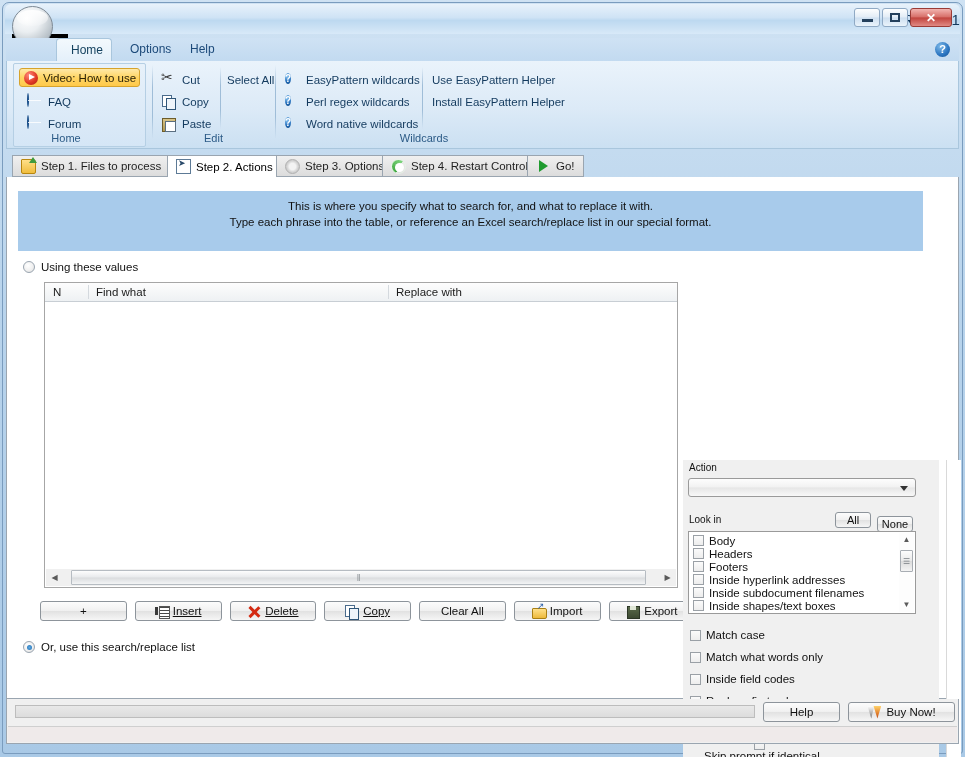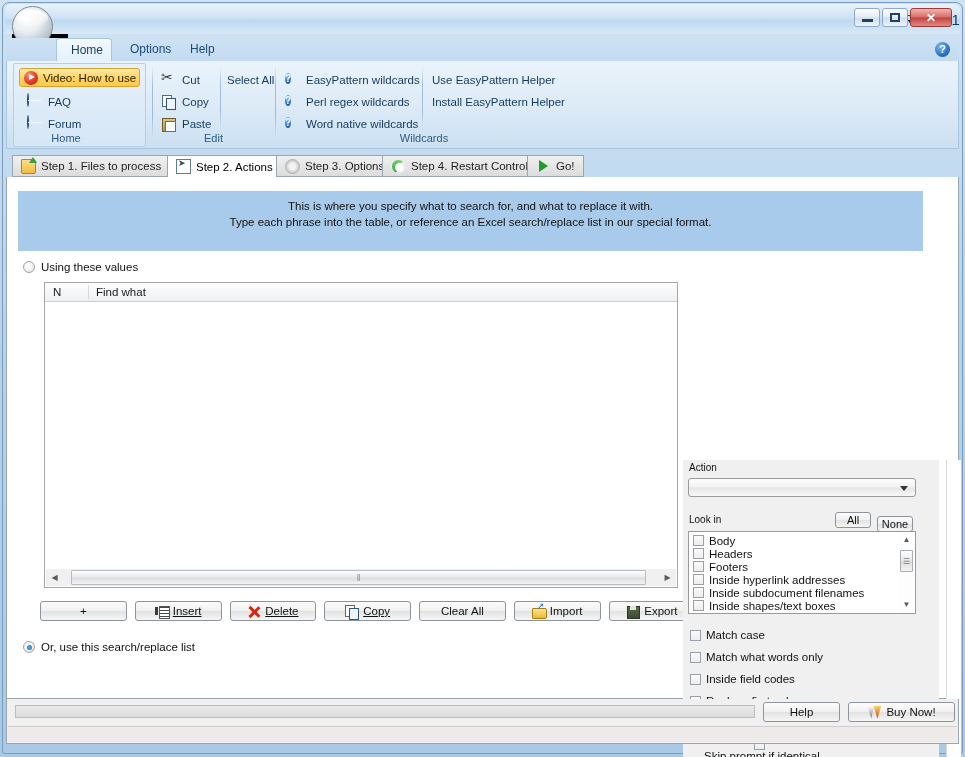--- a/index.html
+++ b/index.html
@@ -495,20 +495,21 @@
 
     <div class="radio-row" style="left:16px;top:84px;align-items:flex-end;">
       <span class="radio"></span>
       <span>Using these values</span>
     </div>
 
     <div id="table-wrap">
       <div id="table-head">
         <div class="th" id="th-n">N</div>
         <div class="th" id="th-find">Find what</div>
+        <div class="th" id="th-repl">Replace with</div>
       </div>
       <div id="table-body"></div>
       <div id="hscroll">
         <div class="sb-arrow">◀</div>
         <div id="sb-track">
           <div id="sb-thumb">‖</div>
         </div>
         <div class="sb-arrow">▶</div>
       </div>
     </div>

